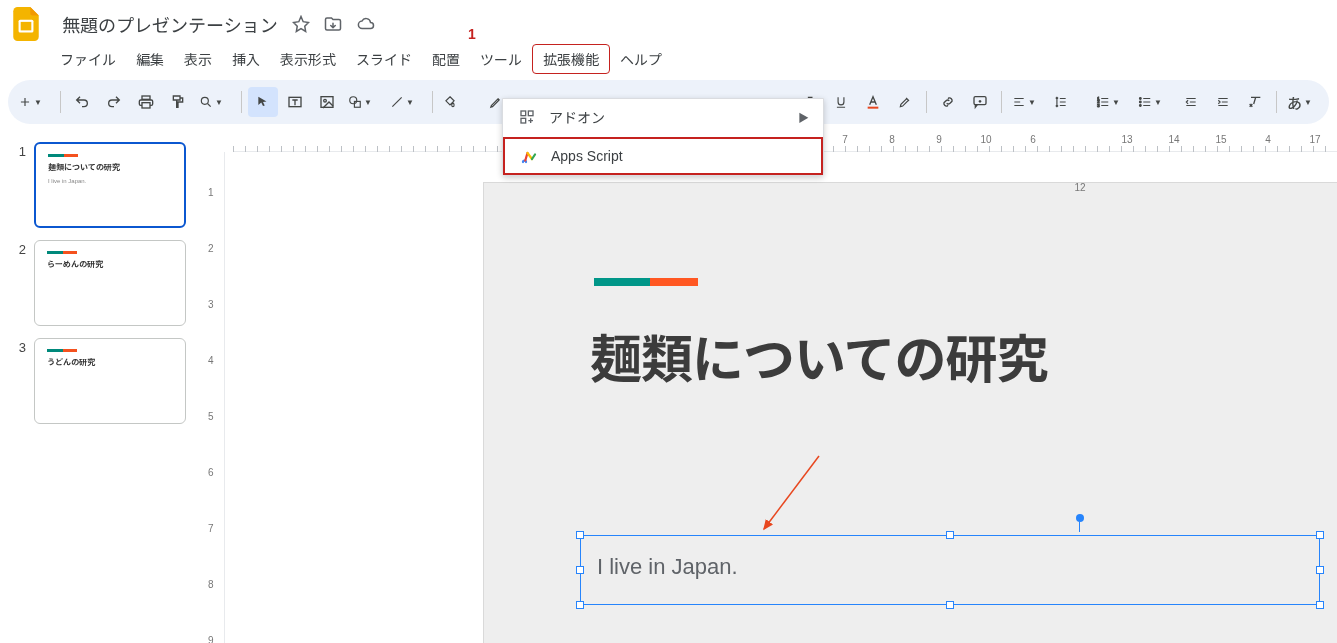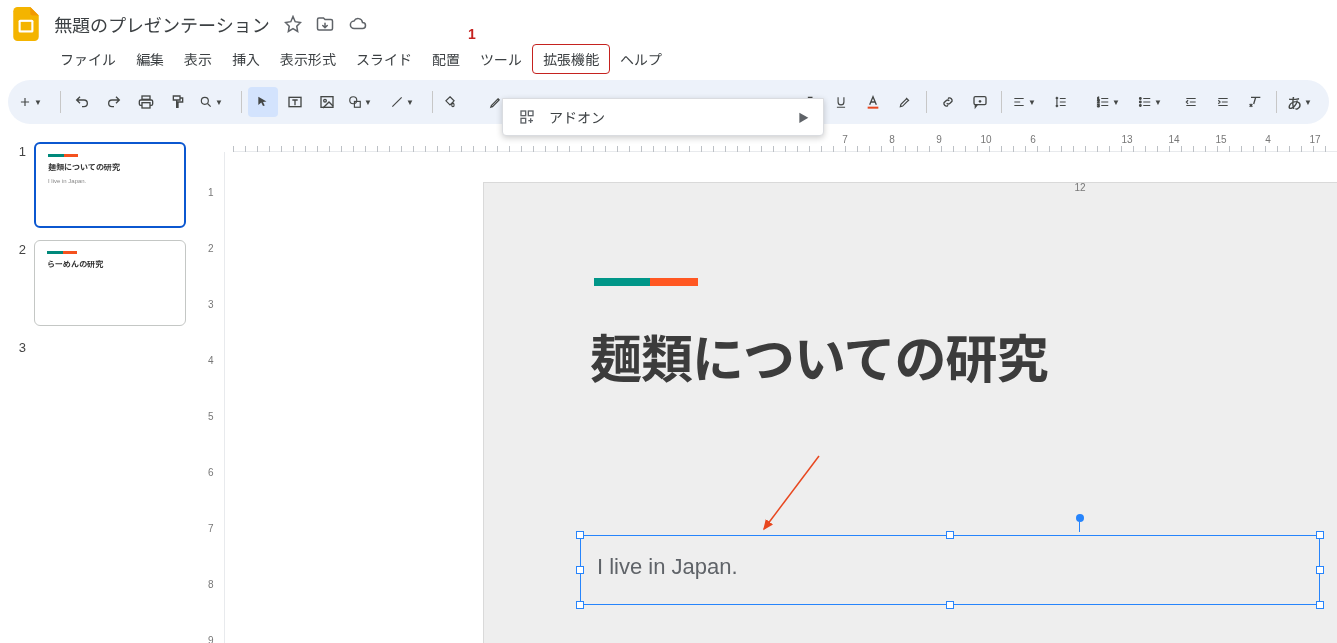--- a/index.html
+++ b/index.html
@@ -3,21 +3,21 @@
 <meta charset="utf-8">
 <style>
   * { box-sizing: border-box; margin: 0; padding: 0; }
   body { font-family: "Helvetica Neue", Arial, "Hiragino Kaku Gothic ProN", "Noto Sans JP", Meiryo, sans-serif; background:#fff; width:1337px; height:643px; overflow:hidden; color:#202124; }
   .app { display:flex; flex-direction:column; height:100%; }
 
   
   .title-row { display:flex; align-items:center; gap:10px; padding:6px 10px 0 8px; }
   .logo { width:36px; height:36px; display:flex; align-items:center; justify-content:center; }
   .logo svg { width:26px; height:34px; }
-  .doc-title { font-size:18px; color:#3c4043; }
+  .doc-title { font-size:18px; color:#3c4043;margin-left:8px; }
   .title-icons { display:flex; gap:14px; align-items:center; margin-left:4px; }
   .title-icons .ticon { color:#5f6368; display:flex; }
 
   
   .menu-row { display:flex; align-items:center; gap:0; padding:2px 6px 6px 50px; font-size:14px; color:#3c4043; position:relative; }
   .menu-row .mitem { padding:4px 10px; border-radius:4px; cursor:pointer; }
   .menu-row .mitem.open { border:1px solid #c5221f; background:#fff; }
 
   .callout { position:absolute; color:#c5221f; font-weight:700; font-size:14px; }
   .callout.c1 { left:468px; top:-16px; }
@@ -143,20 +143,31 @@
             <svg width="16" height="16" viewBox="0 0 24 24" fill="none" stroke="#5f6368" stroke-width="2">
               <rect x="3" y="3" width="7" height="7"></rect>
               <rect x="14" y="3" width="7" height="7"></rect>
               <rect x="3" y="14" width="7" height="7"></rect>
               <path d="M17.5 14v7M14 17.5h7"></path>
             </svg>
           </span>
         <span>アドオン</span>
         <span class="arrow">▶</span>
       </div>
+      <div class="dd-item highlight">
+        <span class="dd-icon">
+            <svg width="18" height="18" viewBox="0 0 24 24">
+              <path d="M4 20c0-1 1-2 2-2s2 1 2 2" stroke="#4285f4" stroke-width="3" stroke-linecap="round" fill="none"></path>
+              <path d="M7 18l3-10" stroke="#ea4335" stroke-width="3" stroke-linecap="round"></path>
+              <path d="M10 8l6 8" stroke="#fbbc04" stroke-width="3" stroke-linecap="round"></path>
+              <path d="M16 16l4-6" stroke="#34a853" stroke-width="3" stroke-linecap="round"></path>
+            </svg>
+          </span>
+        <span>Apps Script</span>
+      </div>
     </div>
     <span class="callout c2">2</span>
   </div>
 
   <div class="toolbar">
     <div class="tbtn combo">
         <svg width="14" height="14" viewBox="0 0 24 24" stroke="#444746" stroke-width="2">
           <path d="M12 5v14M5 12h14"></path>
         </svg>
         <span class="dd-caret">▼</span>
@@ -344,20 +355,28 @@
           <div class="accent">
               <div class="a1"></div>
               <div class="a2"></div>
             </div>
           <div class="tt">らーめんの研究</div>
           <div class="ts"></div>
         </div>
       </div>
       <div class="thumb-row">
         <div class="thumb-num">3</div>
+        <div class="thumb">
+          <div class="accent">
+              <div class="a1"></div>
+              <div class="a2"></div>
+            </div>
+          <div class="tt">うどんの研究</div>
+          <div class="ts"></div>
+        </div>
       </div>
     </div>
 
     <div class="editor">
       <div class="h-ruler" id="hruler">
           <div class="lbl" style="left: 612px;">7</div>
           <div class="lbl" style="left: 659px;">8</div>
           <div class="lbl" style="left: 706px;">9</div>
           <div class="lbl" style="left: 753px;">10</div>
           <div class="lbl" style="left: 800px;">6</div>

